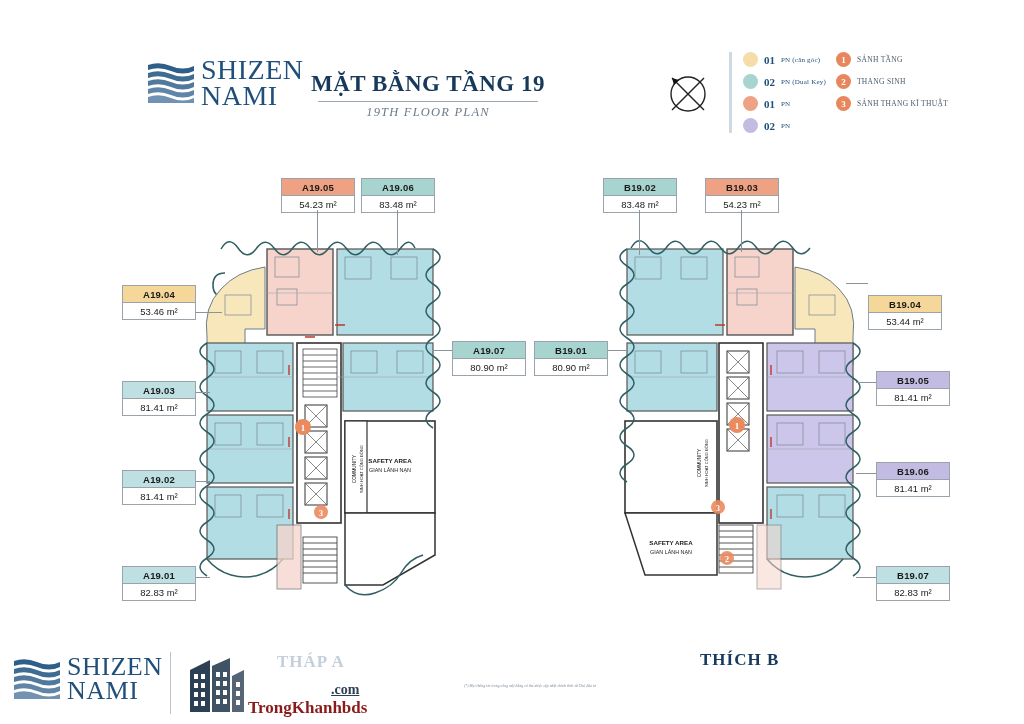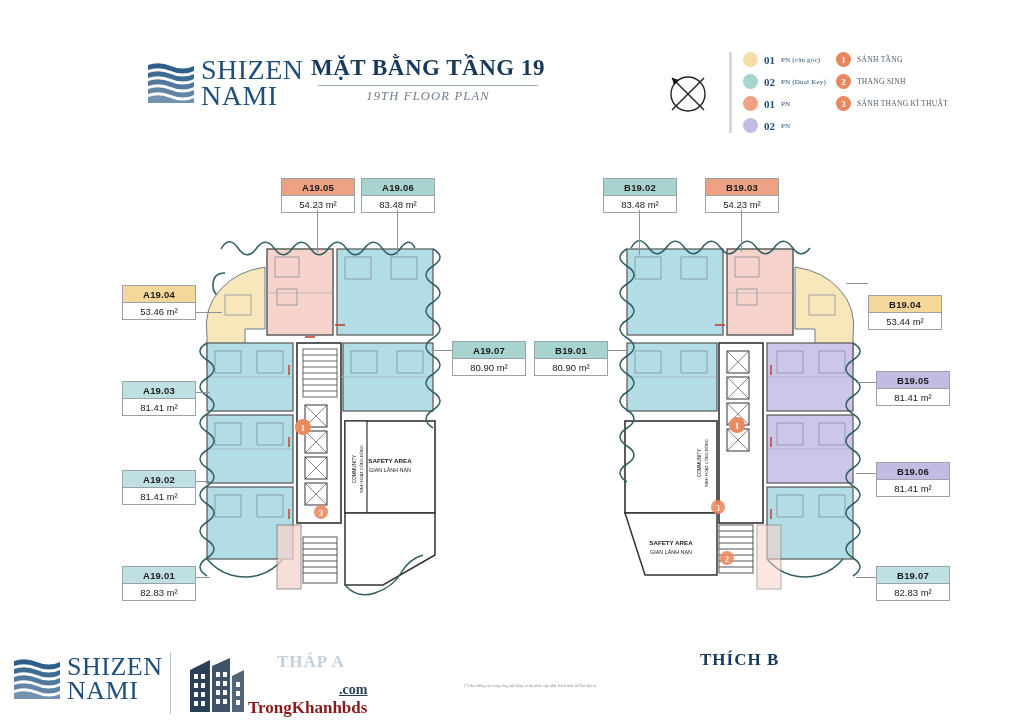--- a/index.html
+++ b/index.html
@@ -15,21 +15,21 @@
   
   .logo-mark { position:absolute; display:flex; flex-direction:row; }
   .logo-wave { width:46px; height:40px; position:relative; overflow:hidden; }
   .logo-wave svg { display:block; }
   .brand-text { font-family:"Liberation Serif", serif; color:#1f4f7a; line-height:0.92;
                 font-weight:400; letter-spacing:0.5px; }
 
   #header-logo { left:148px; top:57px; display:flex; align-items:center; gap:7px; }
   #header-logo .brand-text { font-size:28px; }
 
-  #title-block { position:absolute; left:308px; top:55px; width:240px; text-align:center; }
+  #title-block { position:absolute; left:308px; top:71px; width:240px; text-align:center; }
   #plan-title { font-family:"Liberation Serif", serif; font-weight:bold; font-size:23px;
                 color:#16395c; letter-spacing:0.5px; white-space:nowrap; }
   #title-rule { height:1px; background:#9aa7b4; margin:4px 10px 3px 10px; }
   #plan-subtitle { font-family:"Liberation Serif", serif; font-style:italic; font-size:12.5px;
                    color:#6a7b8c; letter-spacing:1.2px; }
 
   
   #north-arrow { position:absolute; left:664px; top:70px; width:48px; height:48px; }
 
   
@@ -484,21 +484,21 @@
             <rect x="43" y="40" width="4" height="5"></rect>
           <rect x="36" y="49" width="4" height="5"></rect>
             <rect x="43" y="49" width="4" height="5"></rect>
           <rect x="56" y="32" width="4" height="5"></rect>
             <rect x="56" y="41" width="4" height="5"></rect>
           <rect x="56" y="50" width="4" height="5"></rect>
         </g>
       </svg>
     </span>
     <span style="display:flex; flex-direction:column; align-items:flex-start; margin-left:-4px; margin-bottom:4px;">
-      <span id="wm-com" style="align-self:flex-end; text-decoration:underline;">.com</span>
+      <span id="wm-com" style="align-self:flex-end; margin-right:8px;text-decoration:underline;">.com</span>
       <span id="wm-name">TrongKhanhbds</span>
     </span>
   </div>
 
   <div class="tower-label" id="tower-a-label">THÁP A</div>
   <div class="tower-label" id="tower-b-label">THÍCH B</div>
   <div id="disclaimer">(*) Mọi thông tin trong công một bằng có thể được cập nhật chính thức từ Chủ đầu tư</div>
 
 </div>
 

